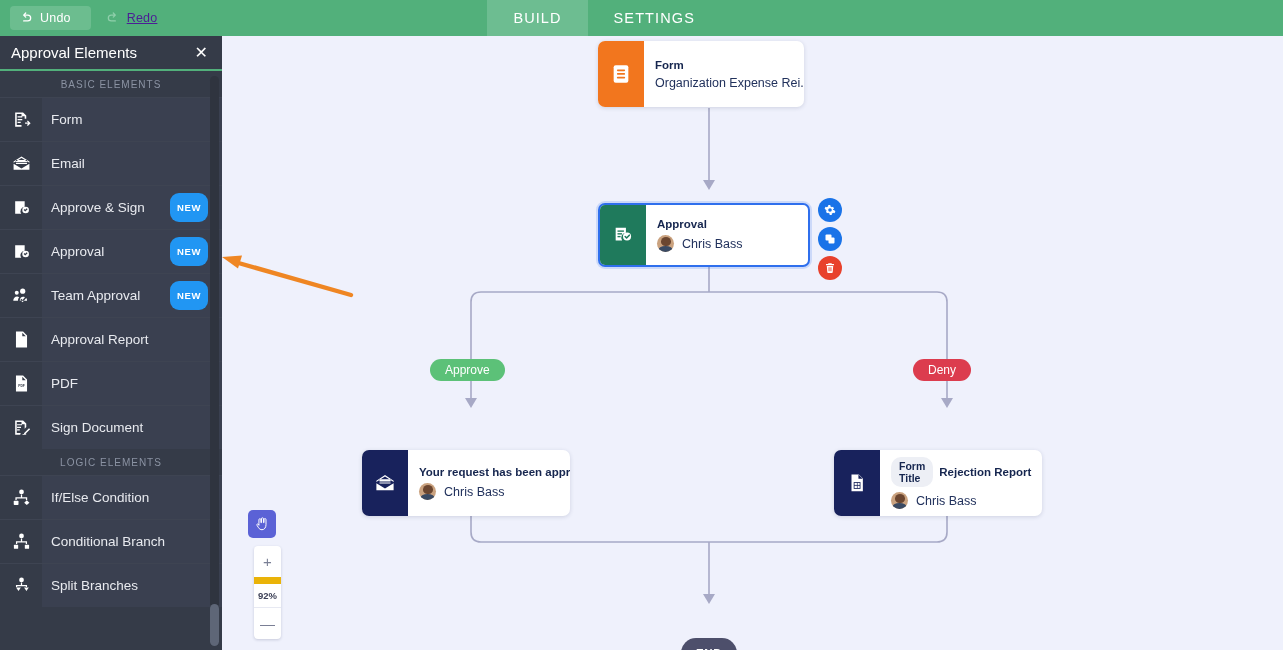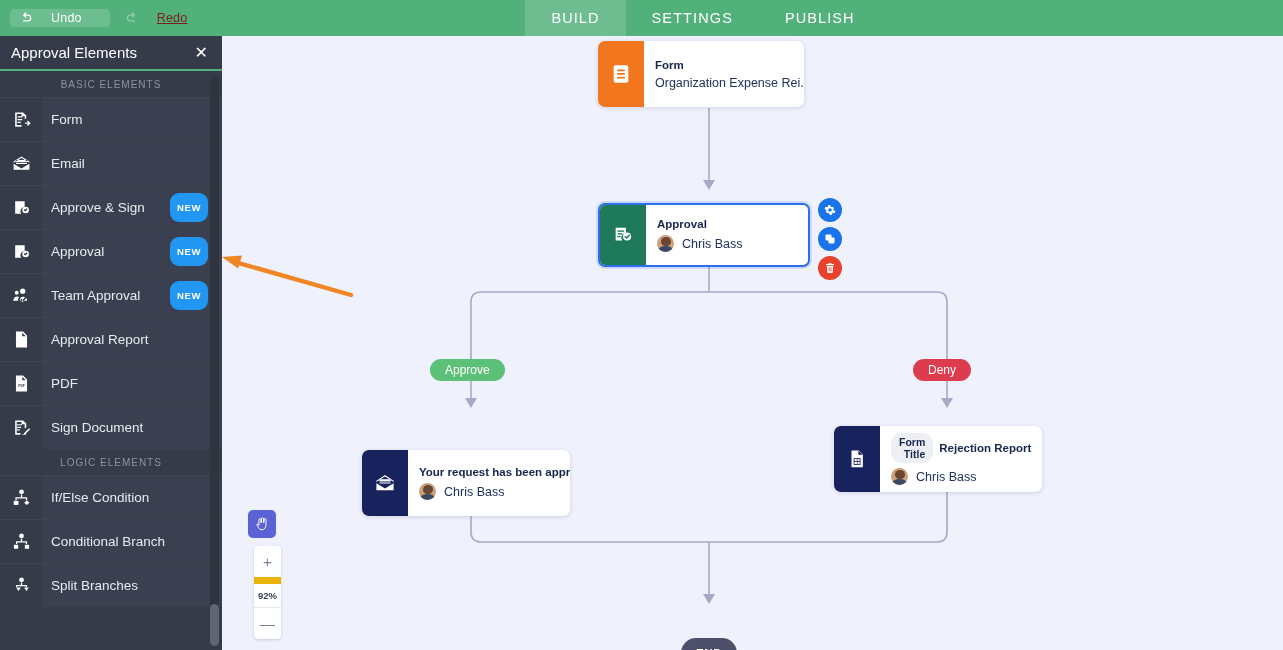--- a/index.html
+++ b/index.html
@@ -12,27 +12,27 @@
 
   
   .topbar {
     position: absolute; top: 0; left: 0;
     width: 1283px; height: 36px;
     background: #52b07b;
     display: flex; align-items: stretch;
   }
   .undo-redo { display: flex; align-items: center; gap: 6px; padding-left: 10px; }
   .ur-btn {
-    display: flex; align-items: center; gap: 18px;
-    height: 18px; padding: 0 28px 0 9px;
+    display: flex; align-items: center; gap: 7px;
+    height: 24px; padding: 0 20px 0 9px;
     border-radius: 4px;
     font-size: 12.5px; letter-spacing: .2px;
   }
   .ur-btn.undo { background: #6cbd8f; color: #ffffff; }
-  .ur-btn.redo { background: transparent; color: #7f1d1d; text-decoration: underline; }
+  .ur-btn.redo { background: transparent; color: #4c1d95; text-decoration: underline; }
   .ur-ico { width: 14px; height: 14px; display: block; }
 
   .nav-tabs { display: flex; margin-left: 310px; height: 36px; }
   .nav-tab {
     display: flex; align-items: center; justify-content: center;
     padding: 0 26px; height: 36px;
     color: #ffffff; font-size: 14.5px; letter-spacing: 1.1px;
   }
   .nav-tab.active { background: #6dbd91; text-align: center; }
 
@@ -215,21 +215,20 @@
             <path fill="none" stroke="#8fcfab" stroke-width="2.2" stroke-linecap="round" stroke-linejoin="round" d="M16 7H9a5 5 0 0 0 0 10h7M16 7l-3.5-3.5M16 7l-3.5 3.5"></path>
           </svg>
       </span>
       <span>Redo</span>
     </div>
   </div>
 
   <div class="nav-tabs">
     <div class="nav-tab active">BUILD</div>
     <div class="nav-tab">SETTINGS</div>
-    <div class="nav-tab">PUBLISH</div>
   </div>
 </div>
 
 <div class="sidebar">
   <div class="sb-header">
     <div class="sb-title">Approval Elements</div>
     <div class="sb-close">✕</div>
   </div>
 
   <div class="sb-section">BASIC ELEMENTS</div>
@@ -445,21 +444,21 @@
     </div>
     <div class="node-body">
       <div class="node-title">Your request has been approv...</div>
       <div class="node-user">
         <span class="avatar"></span>
         <span class="node-user-name">Chris Bass</span>
       </div>
     </div>
   </div>
 
-  <div class="node" style="left:612px; top:390px; width:208px; height:66px;text-align:right;">
+  <div class="node" style="left:612px; top:414px; width:208px; height:66px;">
     <div class="node-ico" style="background:#18225c;">
       <svg viewBox="0 0 24 24">
           <path d="M6 2.6h8l4.4 4.4v14H6v-18z" fill="#ffffff"></path>
           <path d="M13.6 2.8v4.6h4.6" fill="#18225c"></path>
           <rect x="8.4" y="11" width="7.4" height="7.4" fill="#18225c"></rect>
           <rect x="9.3" y="11.9" width="2.6" height="2.2" fill="#ffffff"></rect>
           <rect x="12.6" y="11.9" width="2.3" height="2.2" fill="#ffffff"></rect>
           <rect x="9.3" y="15" width="2.6" height="2.5" fill="#ffffff"></rect>
           <rect x="12.6" y="15" width="2.3" height="2.5" fill="#ffffff"></rect>
         </svg>

